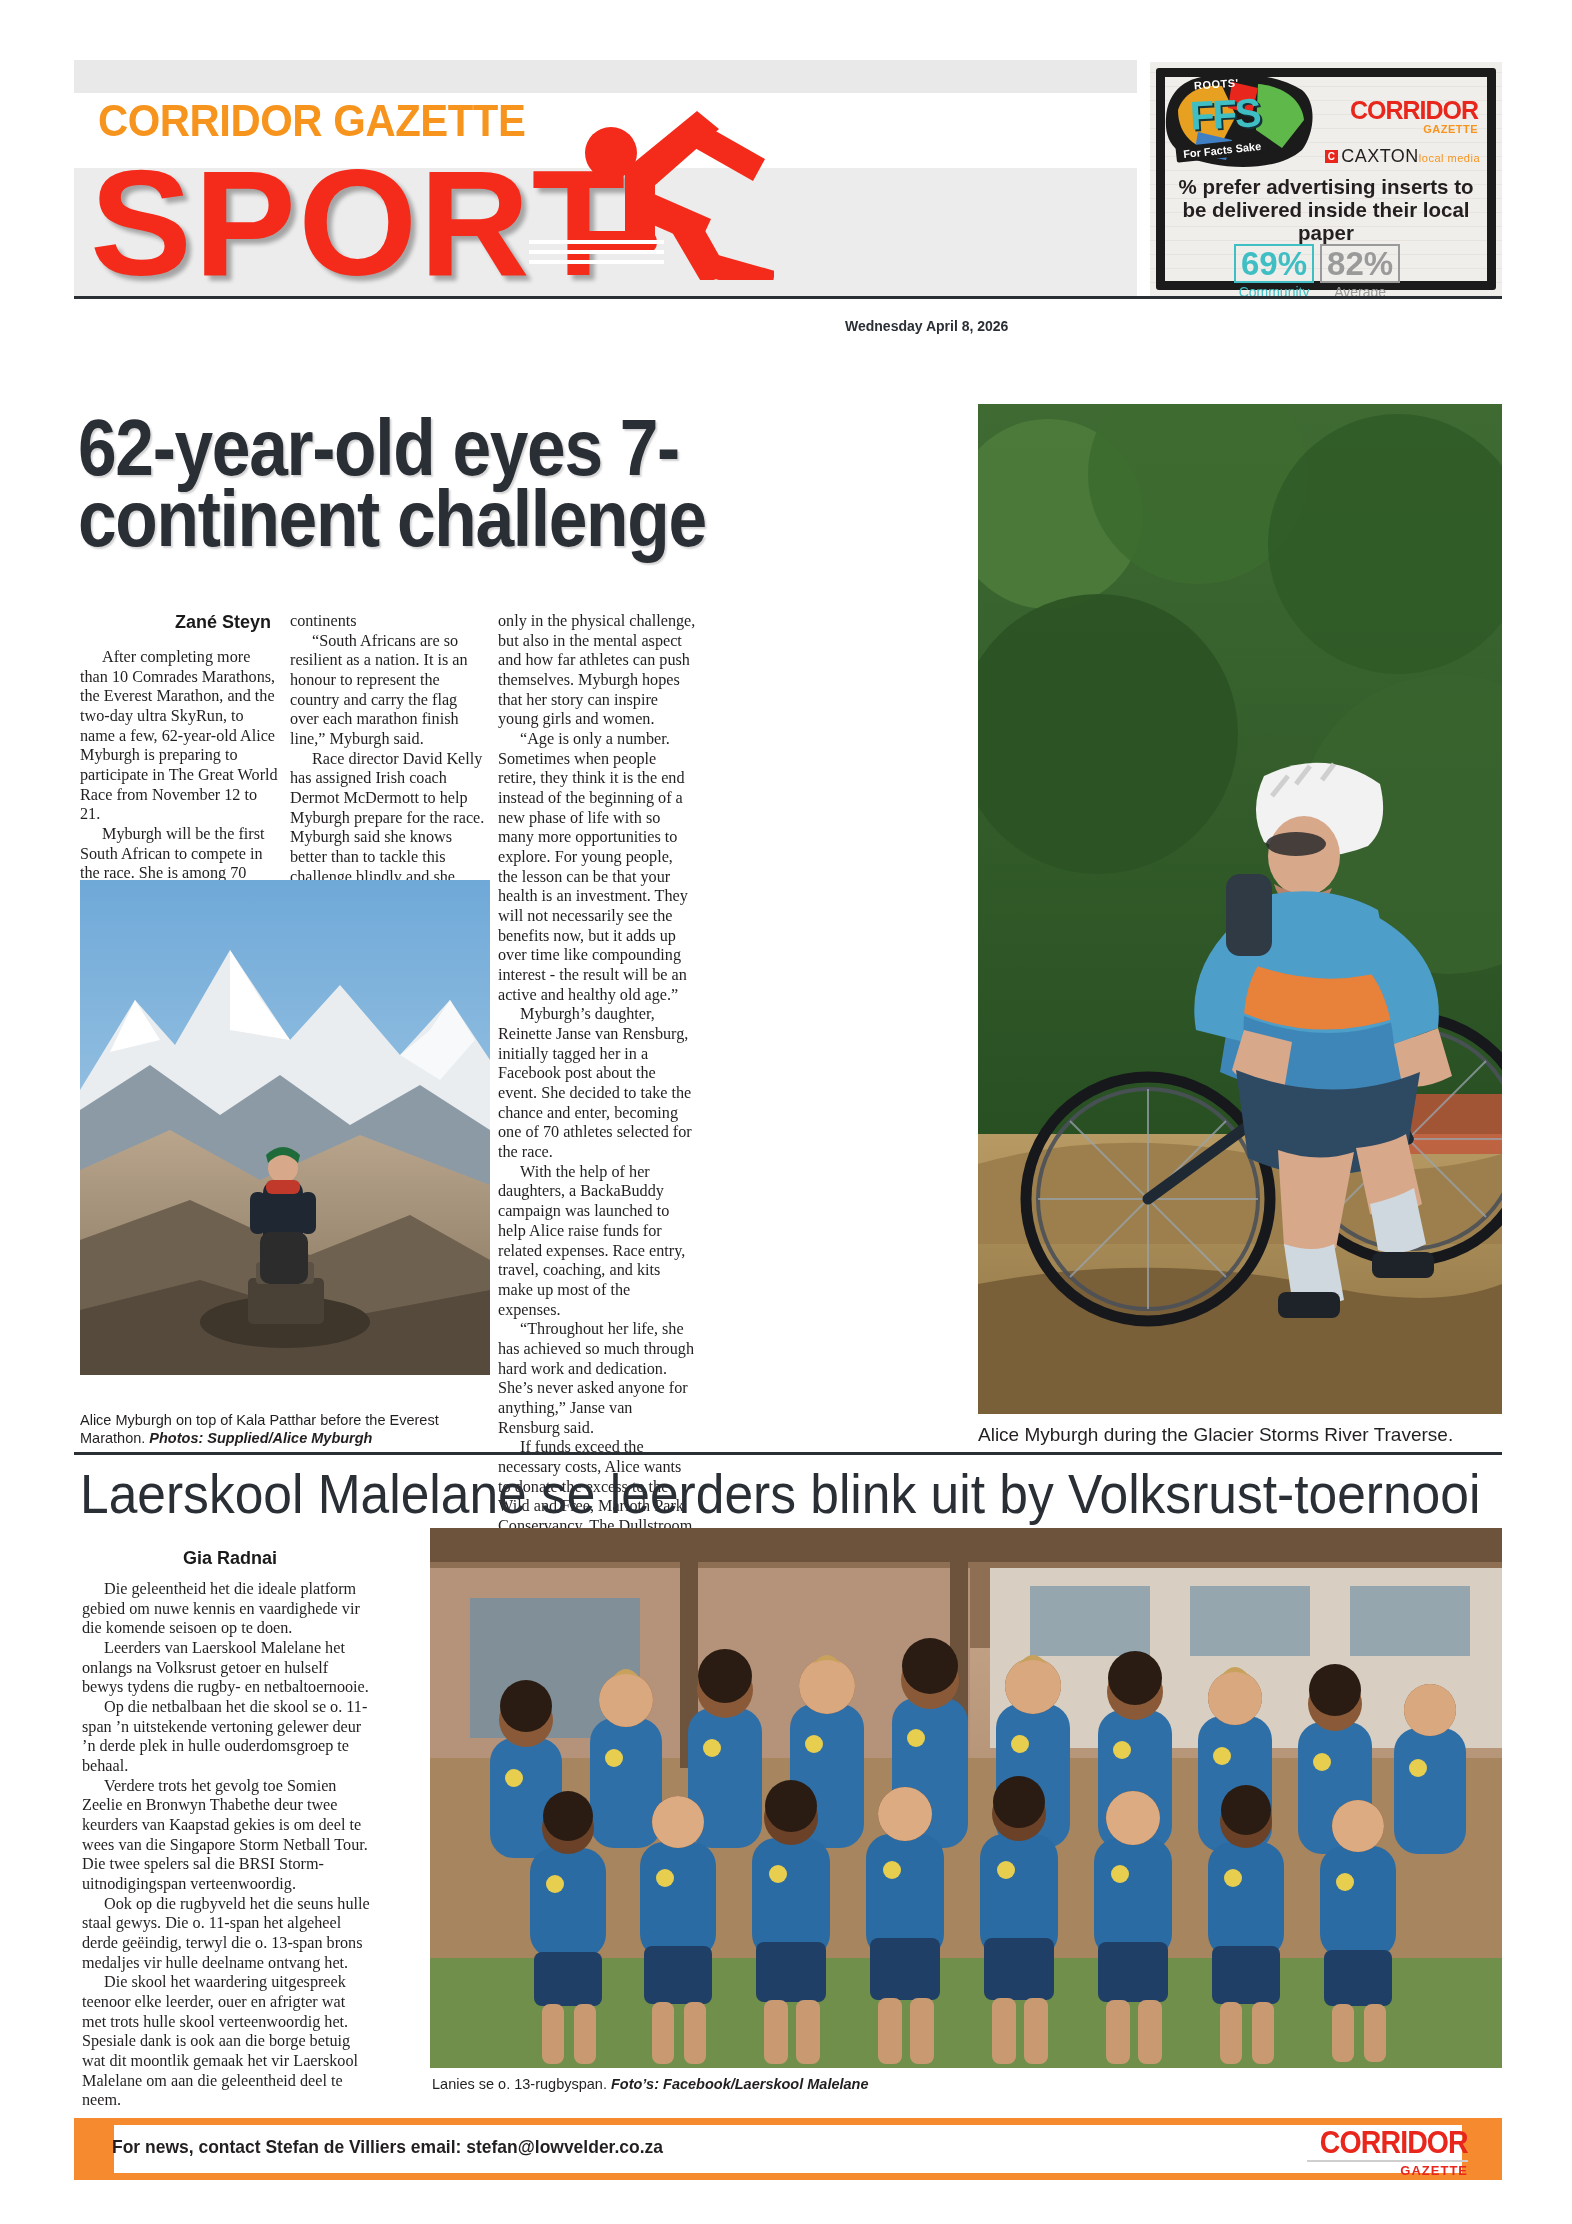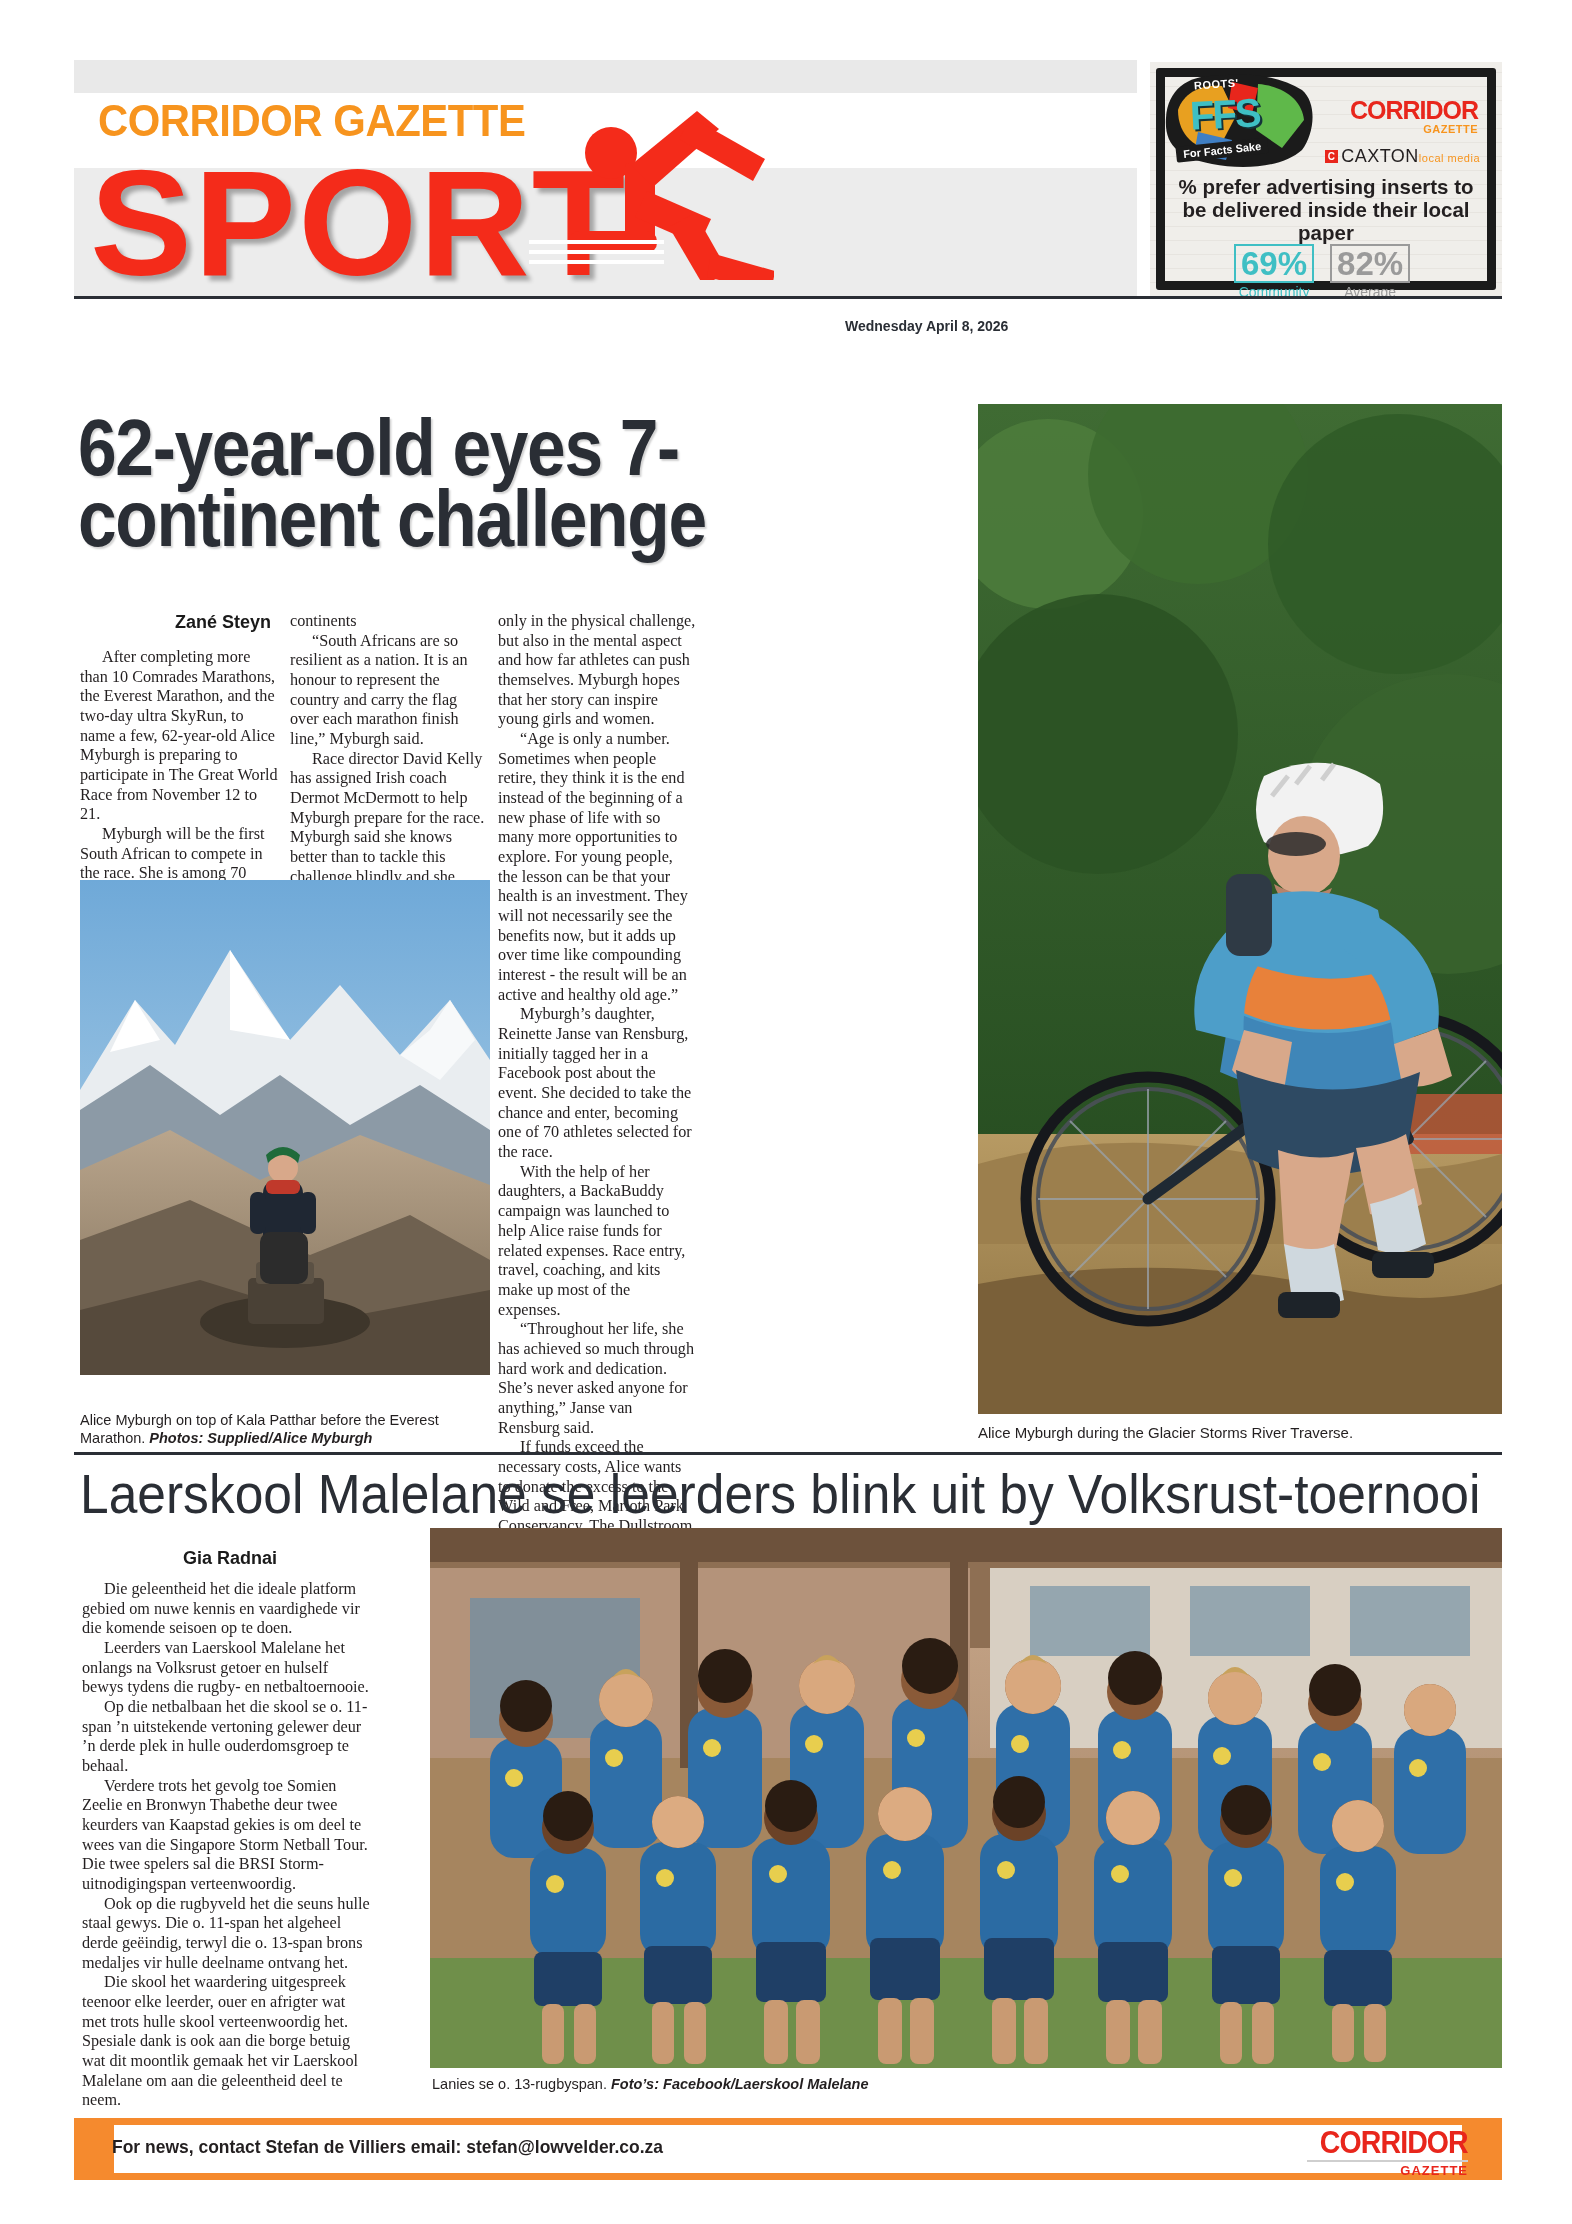--- a/index.html
+++ b/index.html
@@ -80,21 +80,21 @@
     letter-spacing:0.5px;white-space:nowrap;
   }
   .ad-caxton b{display:inline-block;width:13px;height:13px;background:#e8261c;
     color:#fff;font-size:10px;text-align:center;line-height:13px;vertical-align:2px;margin-right:3px;}
   .ad-caxton i{font-style:normal;color:#f7941e;font-size:11px;}
   .ad-claim{
     position:absolute;left:28px;right:28px;top:114px;
     font-family:"Liberation Sans", sans-serif;font-weight:bold;font-size:20.5px;
     color:#231f20;text-align:center;line-height:1.11;
   }
-  .ad-stats{position:absolute;left:60px;top:182px;display:flex;gap:16px;padding-left:24px;}
+  .ad-stats{position:absolute;left:60px;top:182px;display:flex;gap:6px;padding-left:24px;}
   .stat{text-align:center;}
   .stat .num{
     font-family:"Liberation Sans", sans-serif;font-weight:bold;font-size:33px;
     line-height:1;padding:1px 5px;border:2px solid;
   }
   .stat .lbl{font-family:"Liberation Sans", sans-serif;font-size:14px;margin-top:1px;}
   .stat.teal .num{color:#3fbfc4;border-color:#3fbfc4;}
   .stat.teal .lbl{color:#3fbfc4;}
   .stat.grey .num{color:#9a9a9a;border-color:#9a9a9a;}
   .stat.grey .lbl{color:#9a9a9a;}
@@ -122,21 +122,21 @@
   .a1-photo-left{position:absolute;left:80px;top:880px;width:410px;height:495px;overflow:hidden;}
   .a1-cap-left{
     position:absolute;left:80px;top:1383px;width:420px;
     font-family:"Liberation Sans", sans-serif;font-size:14.5px;color:#231f20;line-height:1.25;margin-top:28px;
   }
   .a1-cap-left .credit{font-weight:bold;font-style:italic;}
 
   .a1-photo-right{position:absolute;left:978px;top:404px;width:524px;height:1010px;overflow:hidden;}
   .a1-cap-right{
     position:absolute;left:978px;top:1424px;width:530px;
-    font-family:"Liberation Sans", sans-serif;font-size:15px;color:#231f20;
+    font-family:"Liberation Sans", sans-serif;font-size:19px;color:#231f20;
   }
 
   .rule-mid{position:absolute;left:74px;top:1452px;width:1428px;height:3px;background:#2a2e35;}
 
   
   .a2-headline{
     position:absolute;left:80px;top:1466px;width:1430px;
     font-family:"Liberation Sans", sans-serif;font-weight:normal;
     font-size:56px;line-height:1;color:#2a2e35;letter-spacing:0px;
     transform:scaleX(0.92);transform-origin:left top;white-space:nowrap;

